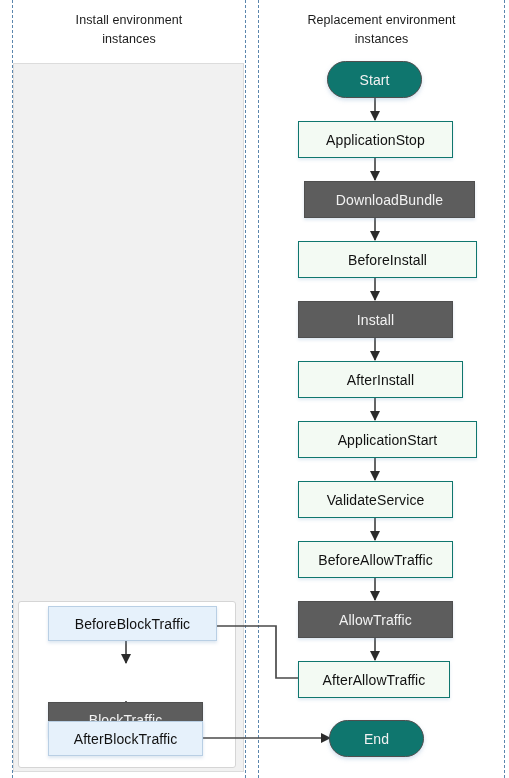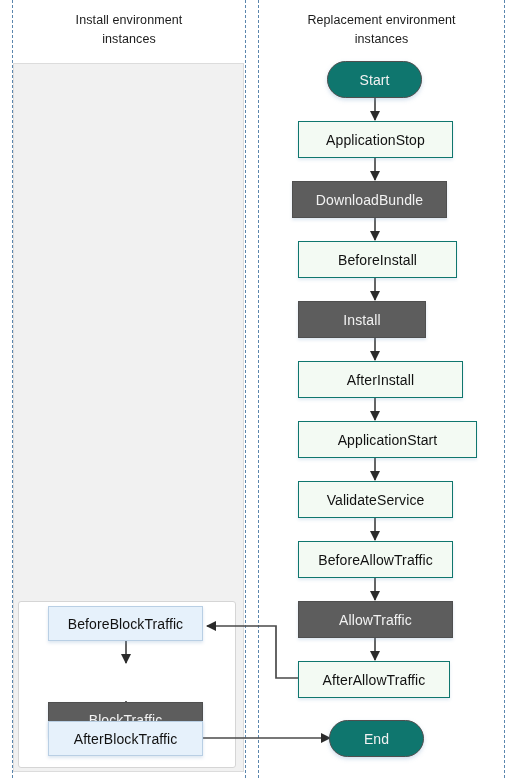--- a/index.html
+++ b/index.html
@@ -134,39 +134,39 @@
       <line x1="126" y1="701" x2="126" y2="723"></line>
       <path d="M 298 678 L 276 678 L 276 626 L 207 626"></path>
       <line x1="202" y1="738" x2="330" y2="738"></line>
     </g>
   </svg>
 
   <div class="node pill" style="left:327px;top:61px;width:95px;height:37px;">Start</div>
 
   <div class="node green" style="left:298px;top:121px;width:155px;height:37px;">ApplicationStop</div>
 
-  <div class="node dark" style="left:292px;top:181px;width:155px;height:37px;">DownloadBundle</div>
+  <div class="node dark" style="left:304px;top:181px;width:171px;height:37px;">DownloadBundle</div>
 
-  <div class="node green" style="left:298px;top:241px;width:159px;height:37px;">BeforeInstall</div>
+  <div class="node green" style="left:298px;top:241px;width:179px;height:37px;">BeforeInstall</div>
 
-  <div class="node dark" style="left:298px;top:301px;width:128px;height:37px;">Install</div>
+  <div class="node dark" style="left:298px;top:301px;width:155px;height:37px;">Install</div>
 
   <div class="node green" style="left:298px;top:361px;width:165px;height:37px;">AfterInstall</div>
 
   <div class="node green" style="left:298px;top:421px;width:179px;height:37px;">ApplicationStart</div>
 
   <div class="node green" style="left:298px;top:481px;width:155px;height:37px;">ValidateService</div>
 
   <div class="node green" style="left:298px;top:541px;width:155px;height:37px;">BeforeAllowTraffic</div>
 
   <div class="node dark" style="left:298px;top:601px;width:155px;height:37px;">AllowTraffic</div>
 
   <div class="node green" style="left:298px;top:661px;width:152px;height:37px;">AfterAllowTraffic</div>
 
   <div class="node pill" style="left:329px;top:720px;width:95px;height:37px;">End</div>
 
-  <div class="node blue" style="left:48px;top:606px;width:155px;height:35px;">BeforeBlockTraffic</div>
+  <div class="node blue" style="left:48px;top:606px;width:169px;height:35px;">BeforeBlockTraffic</div>
 
   <div class="node dark" style="left:48px;top:666px;width:155px;height:35px;margin-top:36px;">BlockTraffic</div>
 
   <div class="node blue" style="left:48px;top:721px;width:155px;height:35px;">AfterBlockTraffic</div>
 
 </div>
 
 </body></html>

